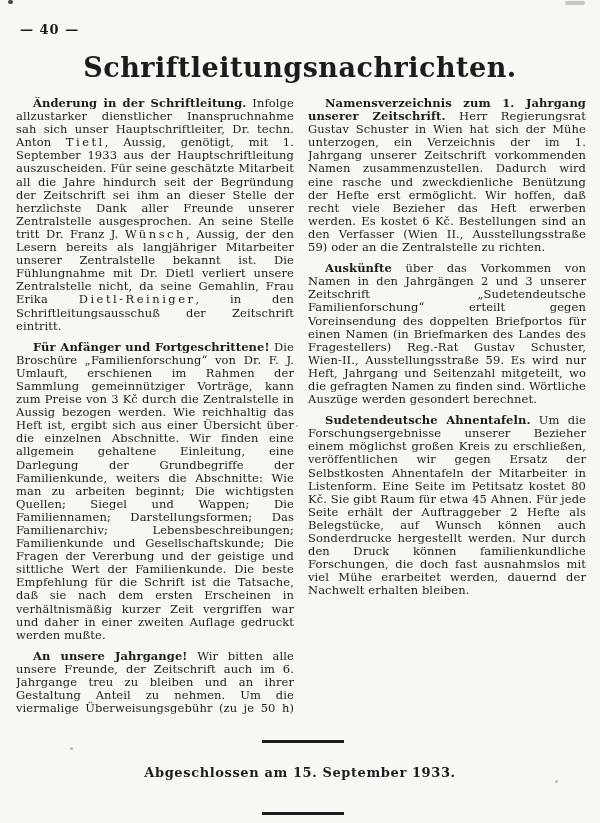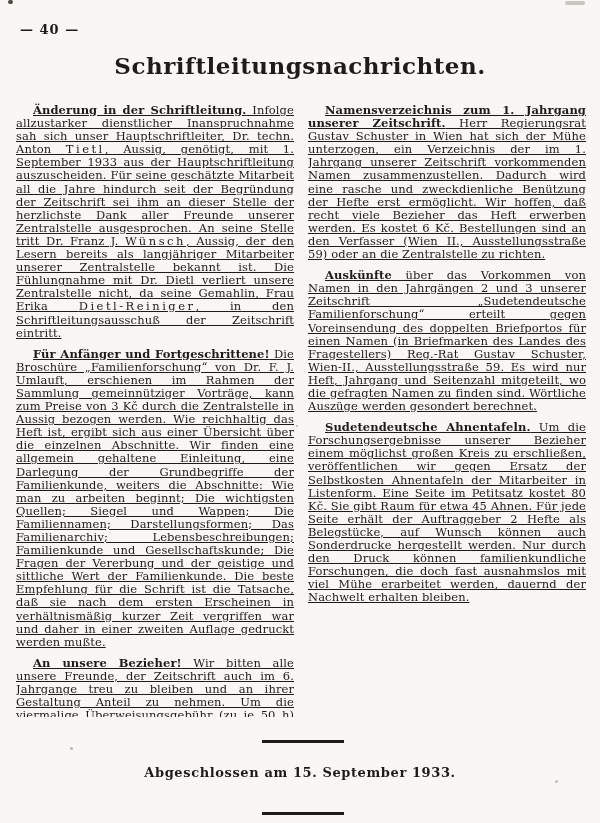--- a/index.html
+++ b/index.html
@@ -9,33 +9,33 @@
     background:#f8f7f3;
     color:#1d1c1a;
     font-family:"DejaVu Serif","Liberation Serif",serif;
   }
   .page-number{
     position:absolute;top:22px;left:0;width:520px;
     text-align:left;font-size:13px;font-weight:bold;letter-spacing:1px;margin-left:20px;
   }
   .title{
     position:absolute;top:52px;left:0;right:0;
-    text-align:center;font-size:23px;font-weight:bold;letter-spacing:.5px;
+    text-align:center;font-size:27px;font-weight:bold;letter-spacing:.5px;
   }
   .columns{
     position:absolute;top:97px;left:16px;width:570px;height:620px;
     display:flex;gap:14px;overflow:hidden;
   }
   .column{
     width:278px;height:620px;overflow:hidden;
     text-align:justify;
     font-size:11.5px;line-height:13.1px;letter-spacing:.1px;
     -webkit-hyphens:auto;hyphens:auto;
   }
-  .par{margin:7px 0 8px 0;text-indent:17px;text-decoration:underline;}
+  .par{margin:0 0 8px 0;text-indent:17px;}
   .par.no-indent{text-indent:0;}
   .bold{font-weight:bold;}
   .spaced{letter-spacing:2.5px;}
   .normal{}
   .footer-rule{
     position:absolute;left:262px;width:82px;height:2.5px;background:#1d1c1a;
   }
   .footer-rule.top{top:740px;}
   .footer-rule.bottom{top:812px;}
   .closing-line{
@@ -53,21 +53,21 @@
 <body>
 
 <div class="page">
   <div class="page-number">— 40 —</div>
   <div class="title">Schriftleitungsnachrichten.</div>
 
   <div class="columns">
     <div class="column">
         <p class="par"><span class="bold">Änderung in der Schriftleitung.</span><span class="normal"> Infolge allzustarker dienstlicher Inanspruchnahme sah sich unser Hauptschriftleiter, Dr. techn. Anton </span><span class="spaced">Tietl</span><span class="normal">, Aussig, genötigt, mit 1. September 1933 aus der Hauptschriftleitung auszuscheiden. Für seine geschätzte Mitarbeit all die Jahre hindurch seit der Begründung der Zeitschrift sei ihm an dieser Stelle der herzlichste Dank aller Freunde unserer Zentralstelle ausgesprochen. An seine Stelle tritt Dr. Franz J. </span><span class="spaced">Wünsch</span><span class="normal">, Aussig, der den Lesern bereits als langjähriger Mitarbeiter unserer Zentralstelle bekannt ist. Die Fühlungnahme mit Dr. Dietl verliert unsere Zentralstelle nicht, da seine Gemahlin, Frau Erika </span><span class="spaced">Dietl-Reiniger</span><span class="normal">, in den Schriftleitungsausschuß der Zeitschrift eintritt.</span></p>
         <p class="par"><span class="bold">Für Anfänger und Fortgeschrittene!</span><span class="normal"> Die Broschüre „Familienforschung“ von Dr. F. J. Umlauft, erschienen im Rahmen der Sammlung gemeinnütziger Vorträge, kann zum Preise von 3 Kč durch die Zentralstelle in Aussig bezogen werden. Wie reichhaltig das Heft ist, ergibt sich aus einer Übersicht über die einzelnen Abschnitte. Wir finden eine allgemein gehaltene Einleitung, eine Darlegung der Grundbegriffe der Familienkunde, weiters die Abschnitte: Wie man zu arbeiten beginnt; Die wichtigsten Quellen; Siegel und Wappen; Die Familiennamen; Darstellungsformen; Das Familienarchiv; Lebensbeschreibungen; Familienkunde und Gesellschaftskunde; Die Fragen der Vererbung und der geistige und sittliche Wert der Familienkunde. Die beste Empfehlung für die Schrift ist die Tatsache, daß sie nach dem ersten Erscheinen in verhältnismäßig kurzer Zeit vergriffen war und daher in einer zweiten Auflage gedruckt werden mußte.</span></p>
-        <p class="par"><span class="bold">An unsere Bezieher!</span><span class="normal"> Wir bitten alle unsere Freunde, der Zeitschrift auch im 6. Jahrgange treu zu bleiben und an ihrer Gestaltung Anteil zu nehmen. Um die viermalige Überweisungsgebühr (zu je 50 h) und um uns Arbeit zu sparen, ersuchen wir um Einzahlung der Bezugsgebühr von 24 Kč im ganzen auf ein-</span></p>
+        <p class="par"><span class="bold">An unsere Jahrgange!</span><span class="normal"> Wir bitten alle unsere Freunde, der Zeitschrift auch im 6. Jahrgange treu zu bleiben und an ihrer Gestaltung Anteil zu nehmen. Um die viermalige Überweisungsgebühr (zu je 50 h) und um uns Arbeit zu sparen, ersuchen wir um Einzahlung der Bezugsgebühr von 24 Kč im ganzen auf ein-</span></p>
       </div>
     <div class="column">
         <p class="par"><span class="bold">Namensverzeichnis zum 1. Jahrgang unserer Zeitschrift.</span><span class="normal"> Herr Regierungsrat Gustav Schuster in Wien hat sich der Mühe unterzogen, ein Verzeichnis der im 1. Jahrgang unserer Zeitschrift vorkommenden Namen zusammenzustellen. Dadurch wird eine rasche und zweckdienliche Benützung der Hefte erst ermöglicht. Wir hoffen, daß recht viele Bezieher das Heft erwerben werden. Es kostet 6 Kč. Bestellungen sind an den Verfasser (Wien II., Ausstellungsstraße 59) oder an die Zentralstelle zu richten.</span></p>
         <p class="par"><span class="bold">Auskünfte</span><span class="normal"> über das Vorkommen von Namen in den Jahrgängen 2 und 3 unserer Zeitschrift „Sudetendeutsche Familienforschung“ erteilt gegen Voreinsendung des doppelten Briefportos für einen Namen (in Briefmarken des Landes des Fragestellers) Reg.-Rat Gustav Schuster, Wien-II., Ausstellungsstraße 59. Es wird nur Heft, Jahrgang und Seitenzahl mitgeteilt, wo die gefragten Namen zu finden sind. Wörtliche Auszüge werden gesondert berechnet.</span></p>
         <p class="par"><span class="bold">Sudetendeutsche Ahnentafeln.</span><span class="normal"> Um die Forschungsergebnisse unserer Bezieher einem möglichst großen Kreis zu erschließen, veröffentlichen wir gegen Ersatz der Selbstkosten Ahnentafeln der Mitarbeiter in Listenform. Eine Seite im Petitsatz kostet 80 Kč. Sie gibt Raum für etwa 45 Ahnen. Für jede Seite erhält der Auftraggeber 2 Hefte als Belegstücke, auf Wunsch können auch Sonderdrucke hergestellt werden. Nur durch den Druck können familienkundliche Forschungen, die doch fast ausnahmslos mit viel Mühe erarbeitet werden, dauernd der Nachwelt erhalten bleiben.</span></p>
       </div>
   </div>
 
   <div class="footer-rule top"></div>
   <div class="closing-line">Abgeschlossen am 15. September 1933.</div>

